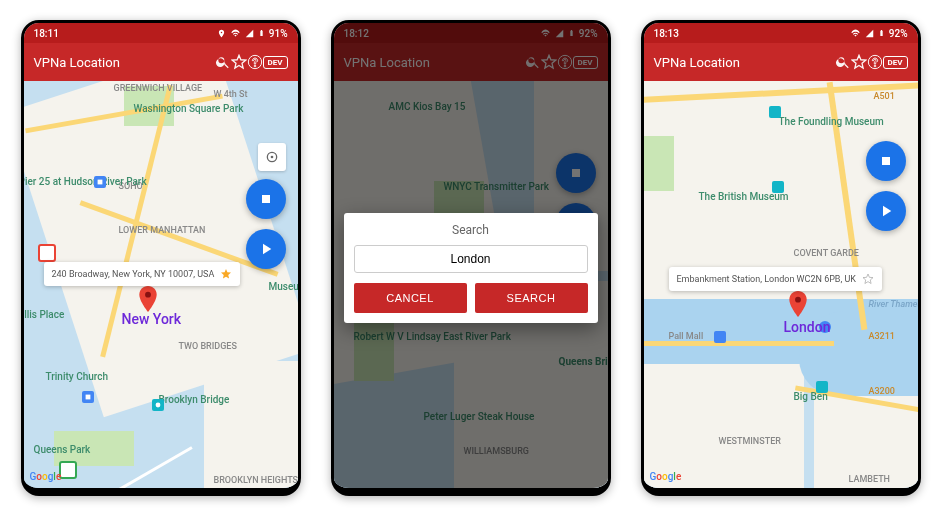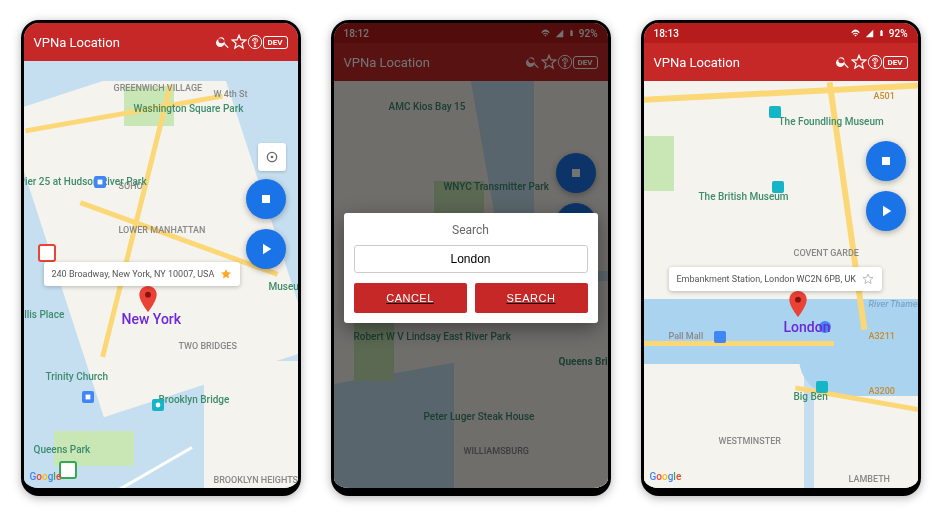--- a/index.html
+++ b/index.html
@@ -160,21 +160,21 @@
     }
     .dialog-input {
       width: 100%;
       border: 1px solid #ccc;
       border-radius: 3px;
       padding: 6px;
       font-size: 12px;
       text-align: center;
       margin-bottom: 10px;
     }
-    .dialog-btns { display: flex; gap: 8px; text-decoration: underline; }
+    .dialog-btns { display: flex; gap: 8px; }
     .dialog-btn {
       flex: 1;
       background: #c62828;
       color: #fff;
       border: none;
       padding: 9px;
       font-size: 11px;
       font-weight: 500;
       border-radius: 2px;
       letter-spacing: 0.5px;
@@ -182,20 +182,38 @@
     .route-badge {
       position: absolute;
       width: 18px; height: 18px;
       border-radius: 3px;
     }
   </style>
 </head>
 <body>
 
 <div class="phone phone1">
+  <div class="status-bar">
+    <span>18:11</span>
+    <span class="status-right">
+      <svg width="9" height="9" viewBox="0 0 24 24">
+          <path d="M12 2C8 2 5 5 5 9c0 5 7 13 7 13s7-8 7-13c0-4-3-7-7-7zm0 9a2 2 0 110-4 2 2 0 010 4z"></path>
+        </svg>
+      <svg width="11" height="9" viewBox="0 0 24 24">
+          <path d="M1 9l2 2c5-5 13-5 18 0l2-2C16-1 8-1 1 9zm8 8l3 3 3-3c-2-2-4-2-6 0zm-4-4l2 2c3-3 7-3 10 0l2-2c-4-4-10-4-14 0z"></path>
+        </svg>
+      <svg width="9" height="9" viewBox="0 0 24 24">
+          <path d="M2 22h20V2z"></path>
+        </svg>
+      <svg width="7" height="10" viewBox="0 0 24 24">
+          <path d="M15 4h-1V2h-4v2H9c-1 0-1 0-1 1v16c0 1 0 1 1 1h6c1 0 1 0 1-1V5c0-1 0-1-1-1z"></path>
+        </svg>
+      <span>91%</span>
+    </span>
+  </div>
   <div class="app-bar">
     <span class="app-title">VPNa Location</span>
     <svg width="16" height="16" viewBox="0 0 24 24">
         <path d="M15.5 14h-.79l-.28-.27A6.5 6.5 0 1014 15.5l.27.28v.79l5 4.99L20.49 20l-4.99-5zm-6 0A4.5 4.5 0 1114 9.5 4.5 4.5 0 019.5 14z"></path>
       </svg>
     <svg width="16" height="16" viewBox="0 0 24 24">
         <path d="M12 17.27L18.18 21l-1.64-7.03L22 9.24l-7.19-.61L12 2 9.19 8.63 2 9.24l5.46 4.73L5.82 21z" fill="none" stroke="#fff" stroke-width="2"></path>
       </svg>
     <svg width="16" height="16" viewBox="0 0 24 24">
         <path d="M12 2a10 10 0 100 20 10 10 0 000-20zm1 17h-2v-2h2v2zm2-8l-1 1c-1 1-1 1-1 3h-2v-1c0-1 0-2 1-3l1-1c1-1 1-2-1-2s-2 1-2 2H8c0-2 2-4 4-4s4 2 4 4c0 1 0 1-1 1z" fill="none" stroke="#fff" stroke-width="1.5"></path>

